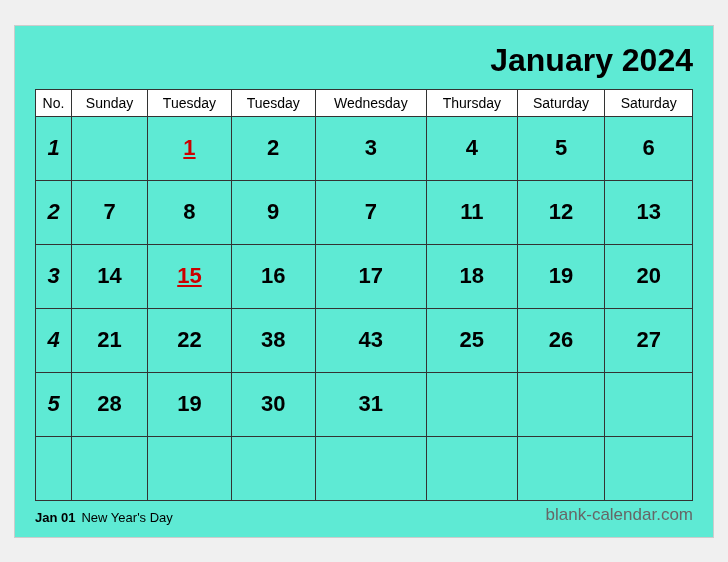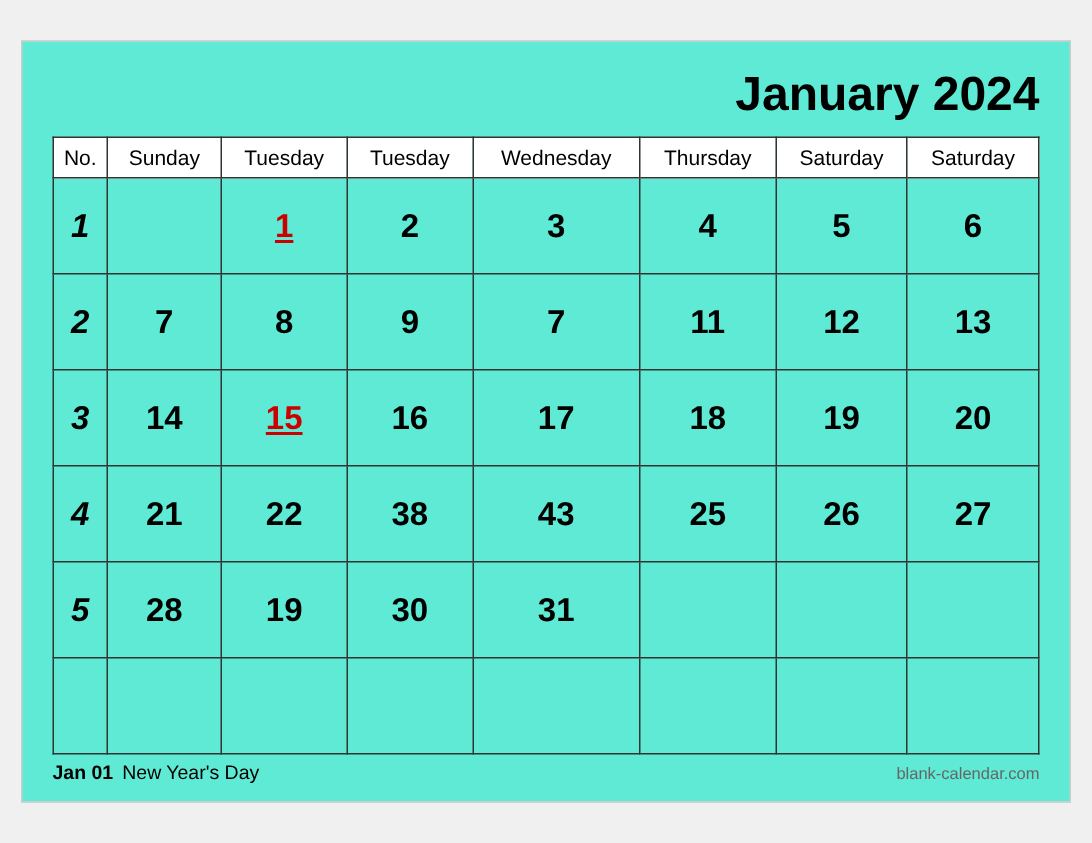--- a/index.html
+++ b/index.html
@@ -64,21 +64,21 @@
       align-items: flex-end;
       margin-top: 4px;
       font-size: 13px;
       color: #000;
     }
     .footer-holidays {
       display: flex;
       gap: 60px;
     }
     .footer-site {
-      font-size: 11px;
+      font-size: 17px;
       color: #666;
       text-align: right;
     }
     .footer-holiday {
       display: flex;
       gap: 6px;
     }
     .holiday-date {
       font-weight: bold;
     }

